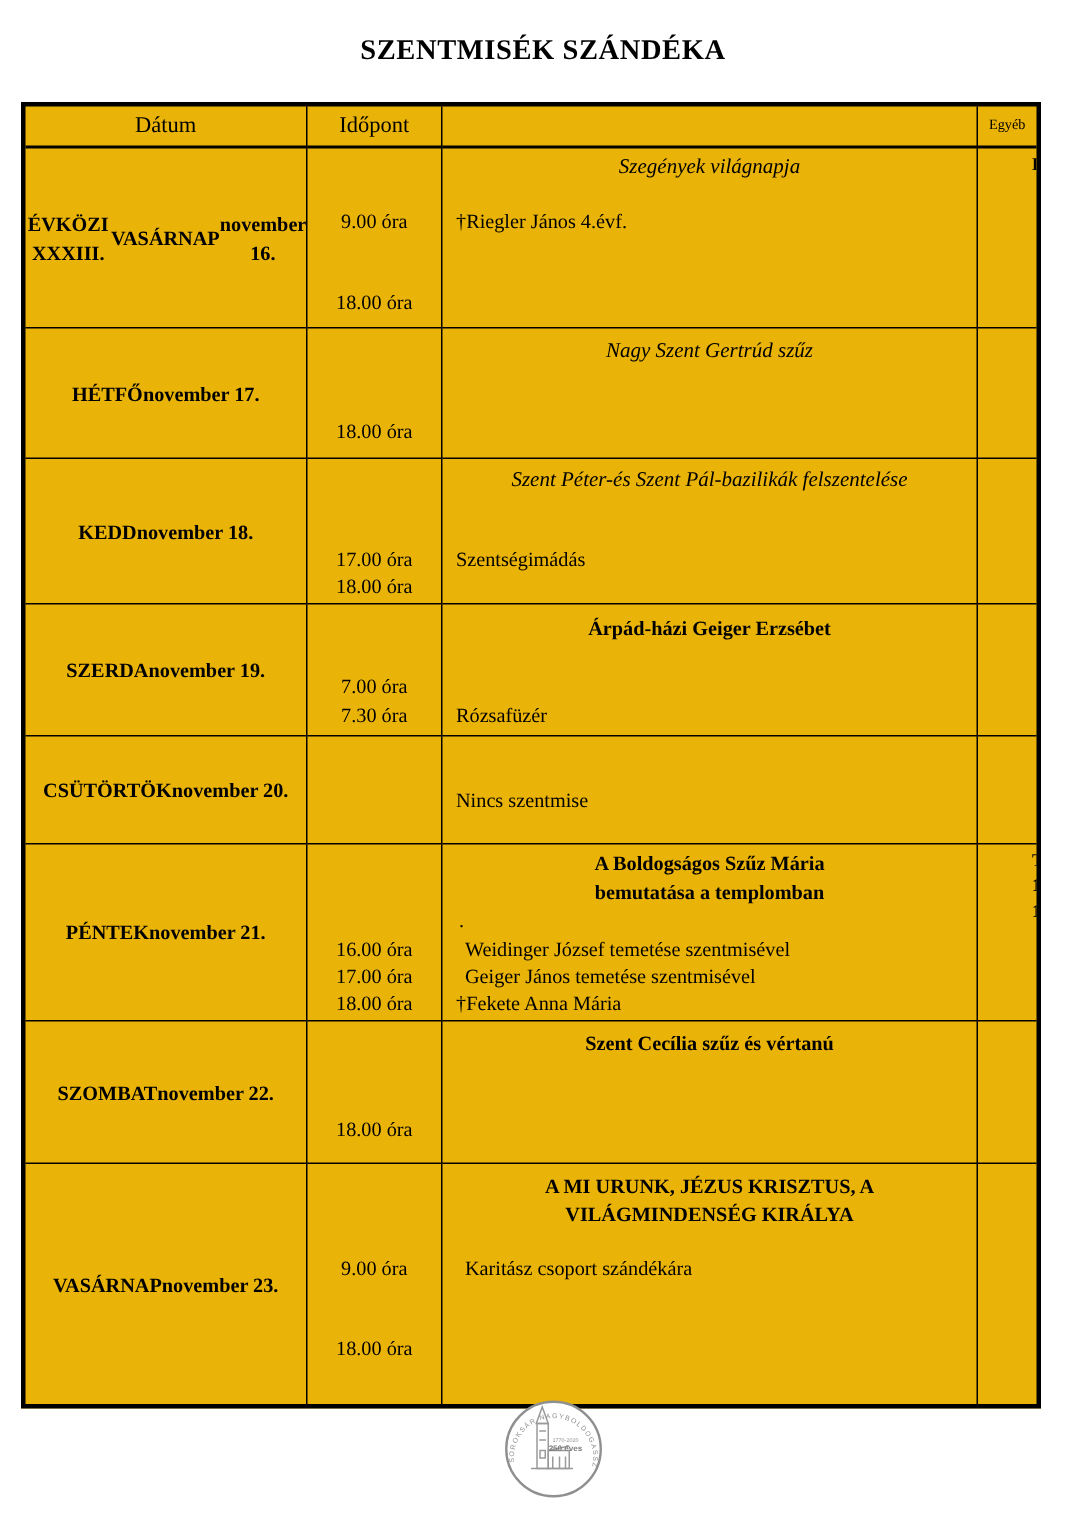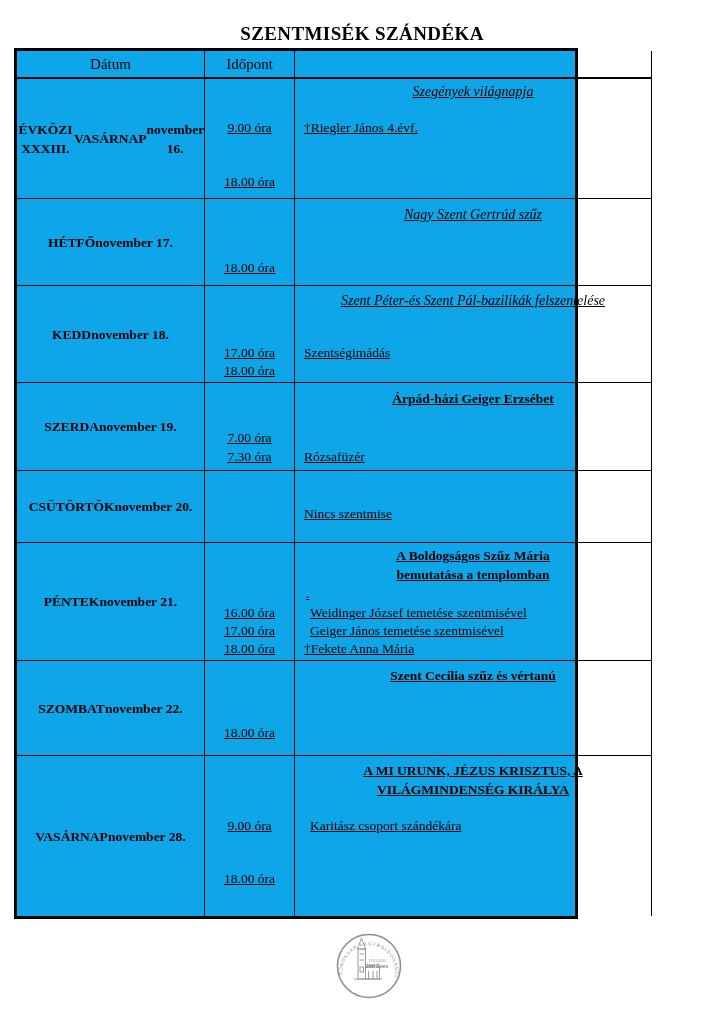--- a/index.html
+++ b/index.html
@@ -13,25 +13,25 @@
   }
   .page-title {
     padding-top:23px;
     text-align:center;
     font-size:19px;
     font-weight:bold;
     letter-spacing:0.4px;
   }
   .mass-table {
     position:absolute;
-    left:14px; top:48px;
-    width:564px;
+    left:14px; top:68px;
+    width:680px;
     border:3px solid #000;
     box-sizing:border-box;
-    background:#0ea5e9;
+    background:#eab308;
   }
   .tr {
     display:grid;
     grid-template-columns:188px 90px 357px 1fr;
     box-sizing:border-box;
   }
   .td {
     position:relative;
     border-right:1px solid #000;
     border-bottom:1.5px solid #000;
@@ -52,21 +52,20 @@
     align-items:center; justify-content:center;
     text-align:center;
     font-weight:bold;
     font-size:13.5px;
     line-height:19px;
   }
   .line {
     position:absolute; left:0; right:0;
     font-size:13.5px; line-height:17px;
     white-space:nowrap;
-    text-decoration:underline;
   }
   .time-line { text-align:center; }
   .heading { text-align:center; }
   .heading.it { font-style:italic; font-size:14px; }
   .heading.bd { font-weight:bold; }
   .entry { left:9px; right:2px; text-align:left; }
   .entry.indent { left:15px; }
   .other-line {
     position:absolute; left:4px; right:1px;
     font-weight:bold; font-size:12px; line-height:17.5px;
@@ -209,21 +208,21 @@
     </div>
     <div class="td">
       <div class="line heading bd" style="top:6px">Szent Cecília szűz és vértanú</div>
     </div>
     <div class="td"></div>
   </div>
 
   <div class="tr r7">
     <div class="td date-cell">
       <div>VASÁRNAP</div>
-      <div>november 28.</div>
+      <div>november 23.</div>
     </div>
     <div class="td">
       <div class="line time-line" style="top:61px">9.00 óra</div>
       <div class="line time-line" style="top:114px">18.00 óra</div>
     </div>
     <div class="td">
       <div class="line heading bd" style="top:6px">A MI URUNK, JÉZUS KRISZTUS, A</div>
       <div class="line heading bd" style="top:25px">VILÁGMINDENSÉG KIRÁLYA</div>
       <div class="line entry indent" style="top:61px">Karitász csoport szándékára</div>
     </div>

